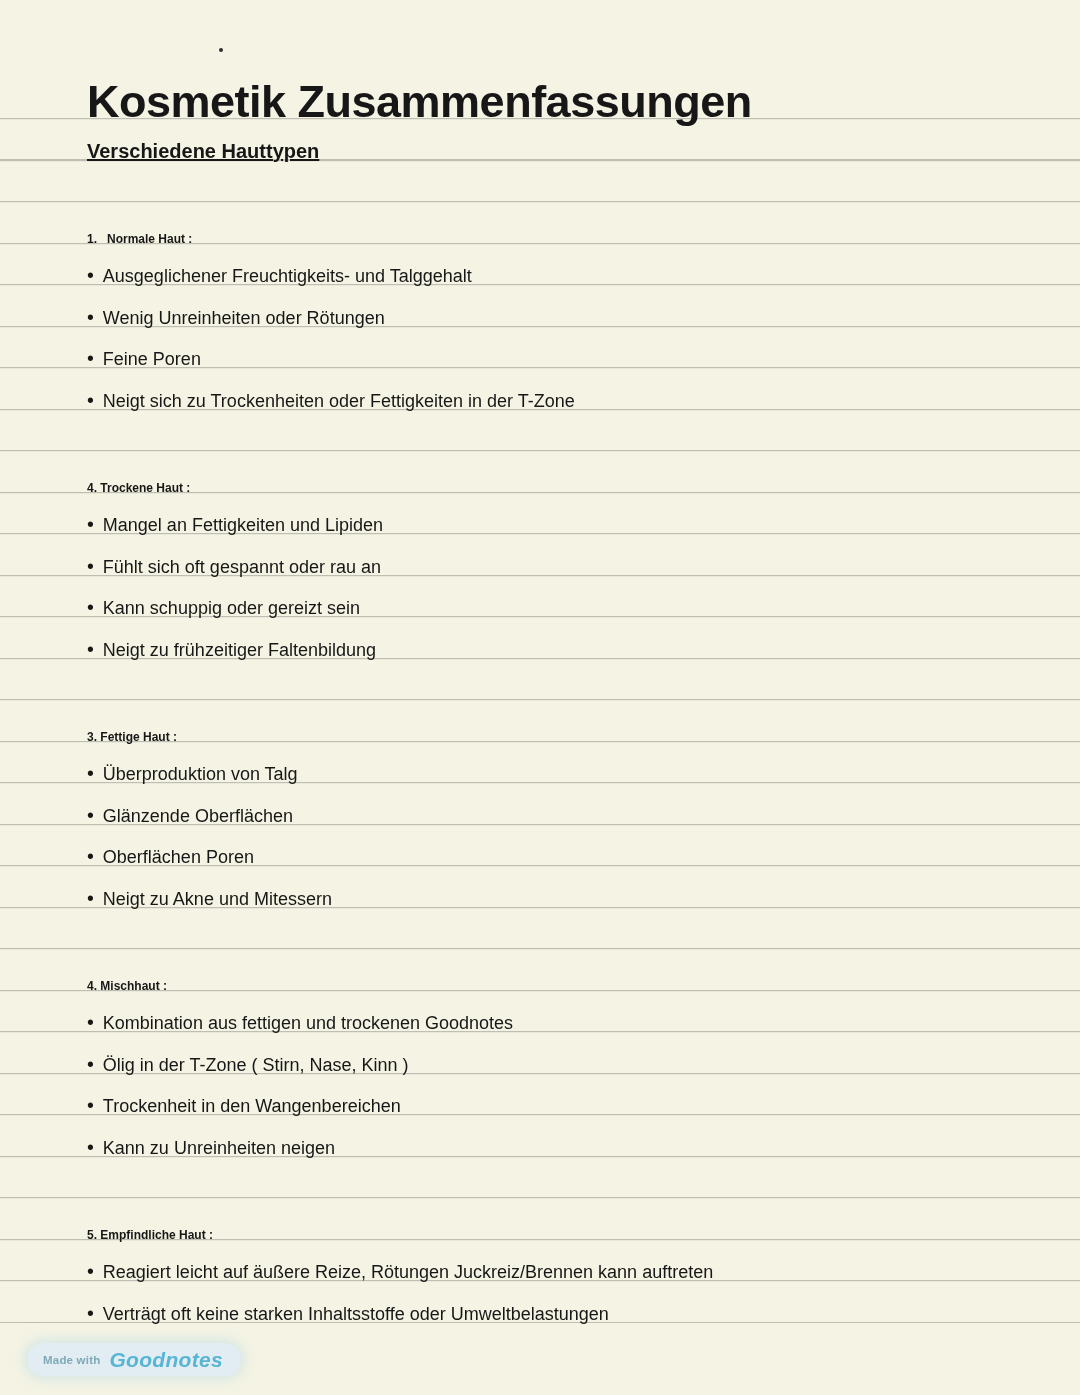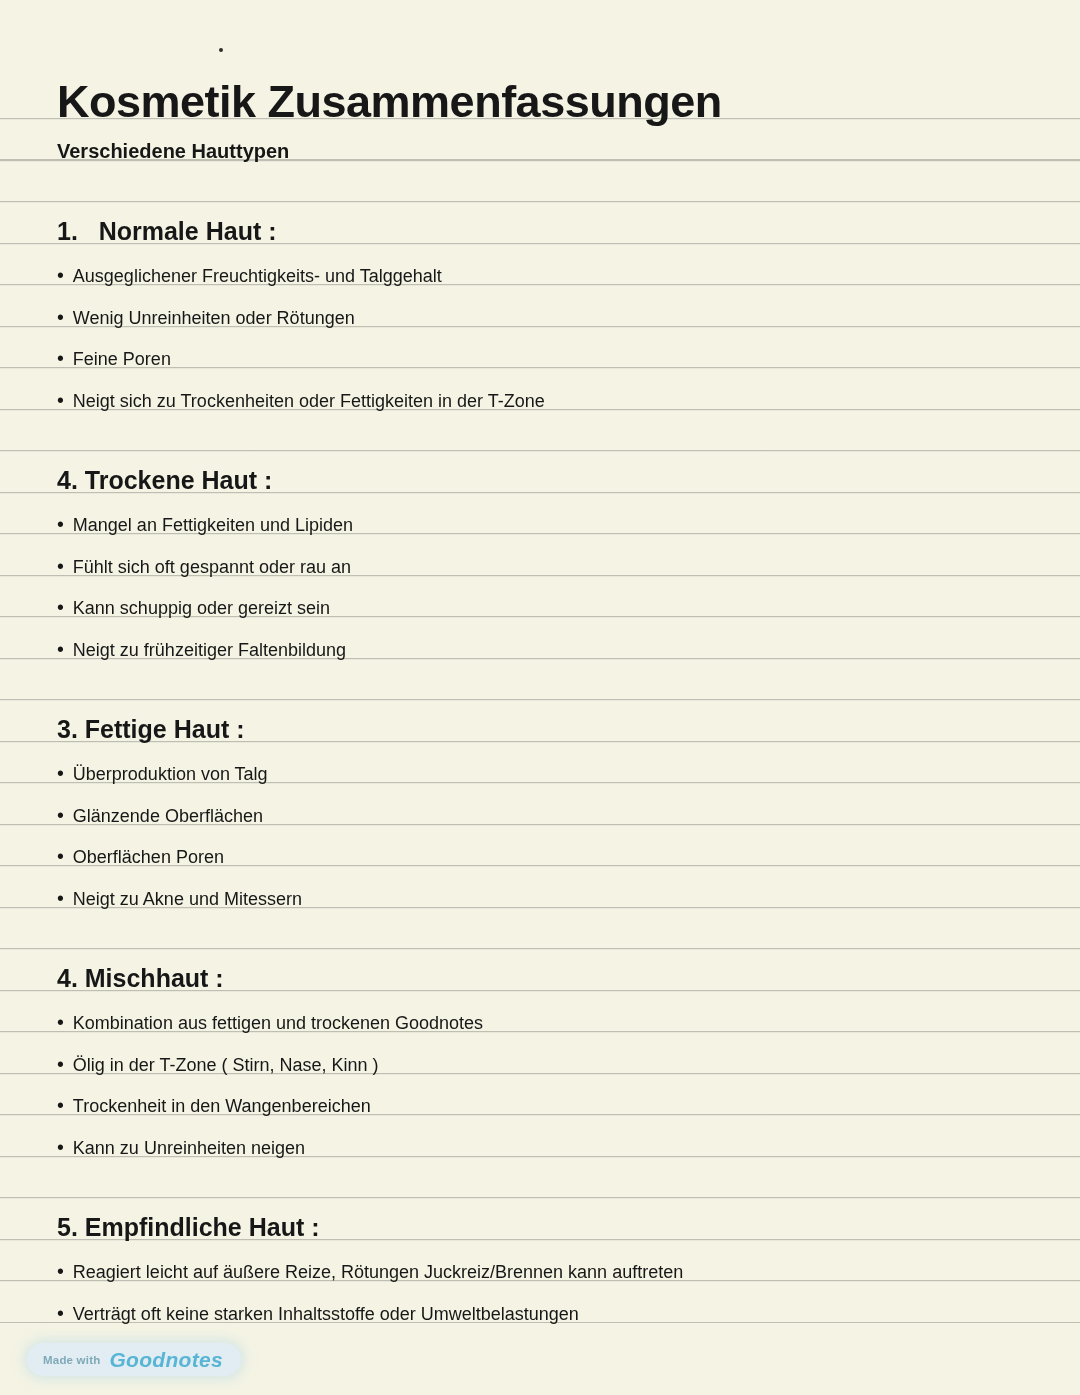--- a/index.html
+++ b/index.html
@@ -43,36 +43,38 @@
     left: 0; right: 0;
   }
   .row {
     box-sizing: border-box;
     height: 41.5px;
     display: flex;
     align-items: flex-end;
     padding-left: 57px;
     padding-right: 20px;
     white-space: pre-wrap;
+    margin-left: 30px;
   }
   .title-text {
     font-size: 45px;
     font-weight: bold;
     letter-spacing: -0.5px;
     line-height: 1;
     margin-bottom: -6px;
     white-space: nowrap;
   }
   .subtitle-text {
     font-size: 20px;
     font-weight: bold;
     margin-bottom: -3px;
+    text-decoration: underline;
   }
   .htext {
-    font-size: 25px;
+    font-size: 12px;
     font-weight: bold;
     margin-bottom: -3px;
     white-space: pre-wrap;
   }
   .bullet .dot {
     font-size: 19.5px;
     margin-right: 9px;
     margin-bottom: -3px;
   }
   .bullet .btext {

